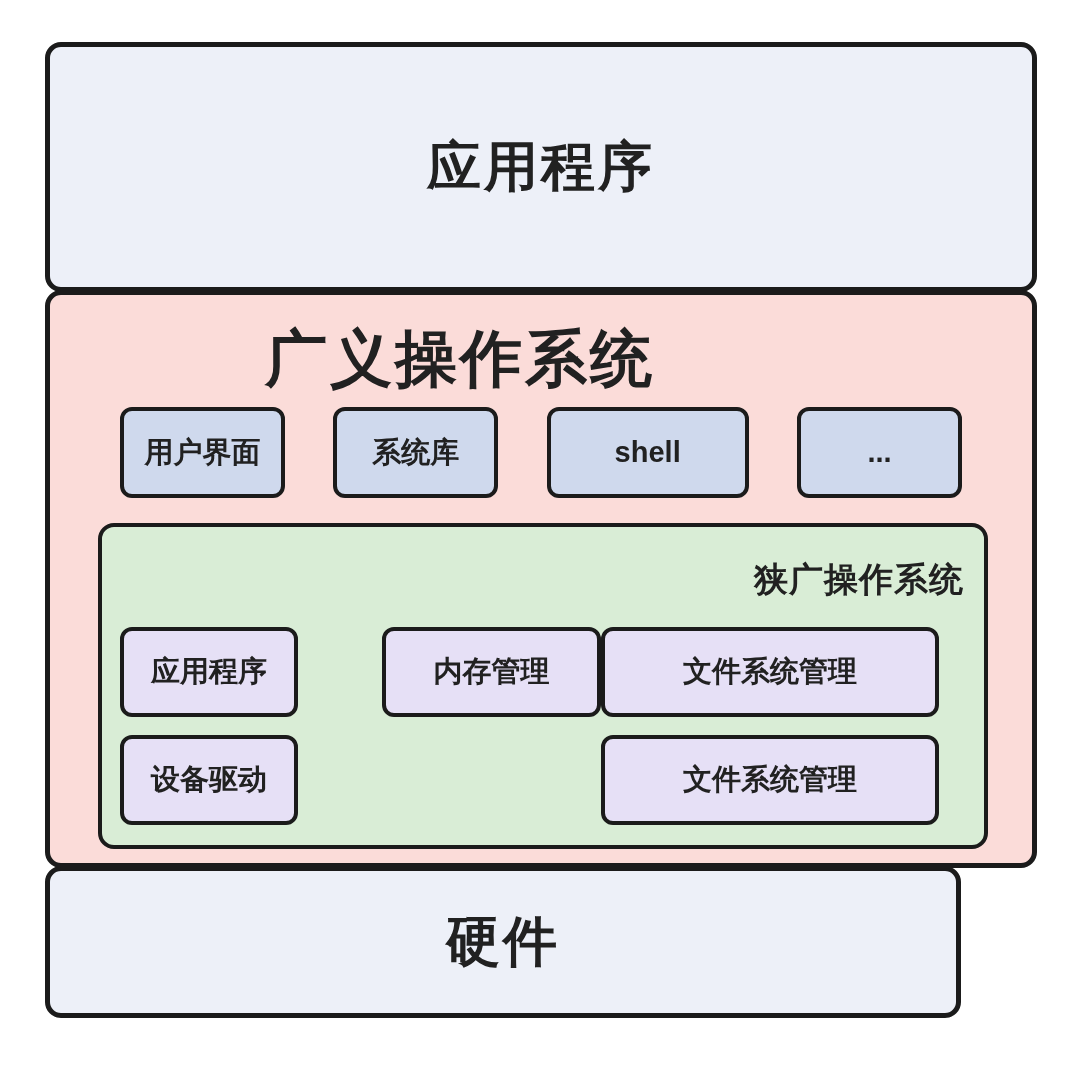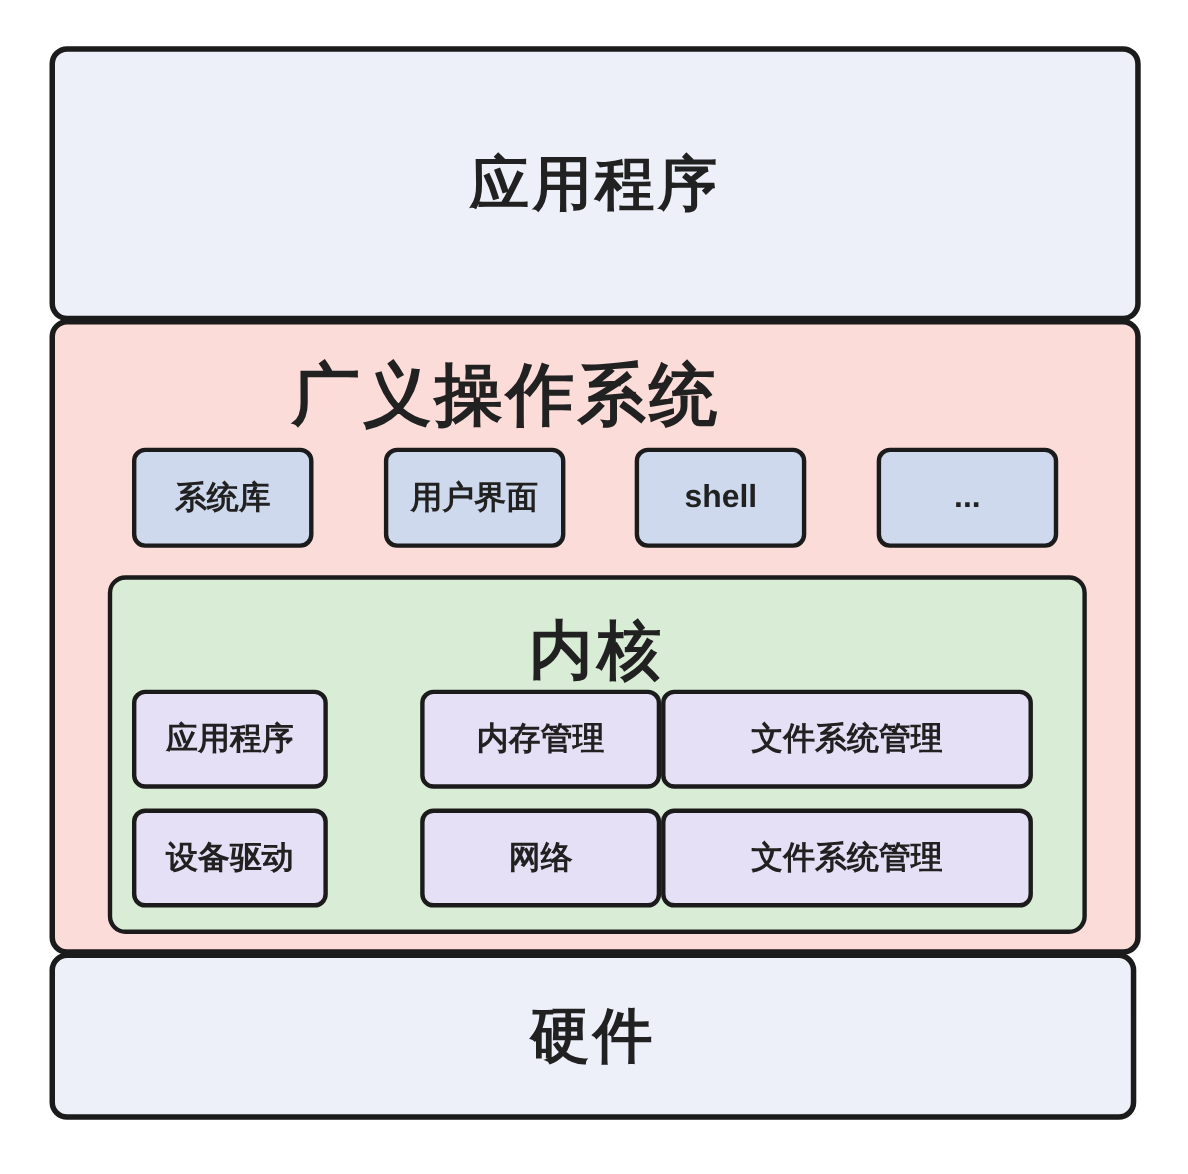--- a/index.html
+++ b/index.html
@@ -27,21 +27,21 @@
     border: 5px solid var(--border);
     border-radius: 16px;
     display: flex; align-items: center; justify-content: center;
   }
   .layer-label {
     font-size: 54px; font-weight: 800; letter-spacing: 3px;
   }
 
   .app-layer    { left: 45px; top: 42px;  width: 992px; height: 250px; background: var(--app-bg); z-index: 1; }
   .broad-os     { left: 45px; top: 290px; width: 992px; height: 578px; background: var(--broad-os-bg); z-index: 2; display: block; }
-  .hw-layer     { left: 45px; top: 866px; width: 988px; height: 152px; background: var(--app-bg); z-index: 1; }
+  .hw-layer     { left: 45px; top: 866px; width: 916px; height: 152px; background: var(--app-bg); z-index: 1; }
 
   .broad-os-title {
     position: absolute; left: 215px; top: 22px;
     font-size: 62px; font-weight: 800; letter-spacing: 3px;
   }
 
   .components-row {
     position: absolute; left: 0; right: 0; top: 112px;
     padding: 0 70px;
     display: flex; justify-content: space-between;
@@ -49,21 +49,21 @@
   .small-box {
     height: 91px;
     border: 4px solid var(--border);
     border-radius: 12px;
     background: var(--component-bg);
     display: flex; align-items: center; justify-content: center;
     font-size: 29px; font-weight: 700;
   }
   .component-box-1 { width: 165px; }
   .component-box-2 { width: 165px; }
-  .component-box-3 { width: 156px; }
+  .component-box-3 { width: 202px; }
   .component-box-4 { width: 165px; }
 
   .kernel-box {
     position: absolute; left: 48px; top: 228px;
     width: 890px; height: 326px;
     border: 4px solid var(--border);
     border-radius: 16px;
     background: var(--kernel-bg);
   }
   .kernel-title {
@@ -88,53 +88,50 @@
 <div class="diagram">
 
   <div class="layer app-layer">
     <span class="layer-label">应用程序</span>
   </div>
 
   <div class="layer broad-os">
     <span class="broad-os-title">广义操作系统</span>
 
     <div class="components-row">
+      <div class="small-box component-box-1">
+        <span>用户界面</span>
+      </div>
       <div class="small-box component-box-2">
         <span>系统库</span>
-      </div>
-      <div class="small-box component-box-1">
-        <span>用户界面</span>
       </div>
       <div class="small-box component-box-3">
         <span>shell</span>
       </div>
       <div class="small-box component-box-4">
         <span>...</span>
       </div>
     </div>
 
     <div class="kernel-box">
-      <span class="kernel-title">内核</span>
+      <span class="kernel-annotation">狭广操作系统</span>
 
       <div class="small-box module-box row1 col1">
         <span>应用程序</span>
       </div>
       <div class="small-box module-box row1 col2">
         <span>内存管理</span>
       </div>
       <div class="small-box module-box row2 col1">
         <span>设备驱动</span>
       </div>
 
       <div class="small-box module-box row1 col3">
         <span>文件系统管理</span>
       </div>
-      <div class="small-box module-box row2 col2">
-        <span>网络</span>
-      </div>
       <div class="small-box module-box row2 col3">
         <span>文件系统管理</span>
       </div>
     </div>
   </div>
 
   <div class="layer hw-layer">
     <span class="layer-label">硬件</span>
   </div>
 

